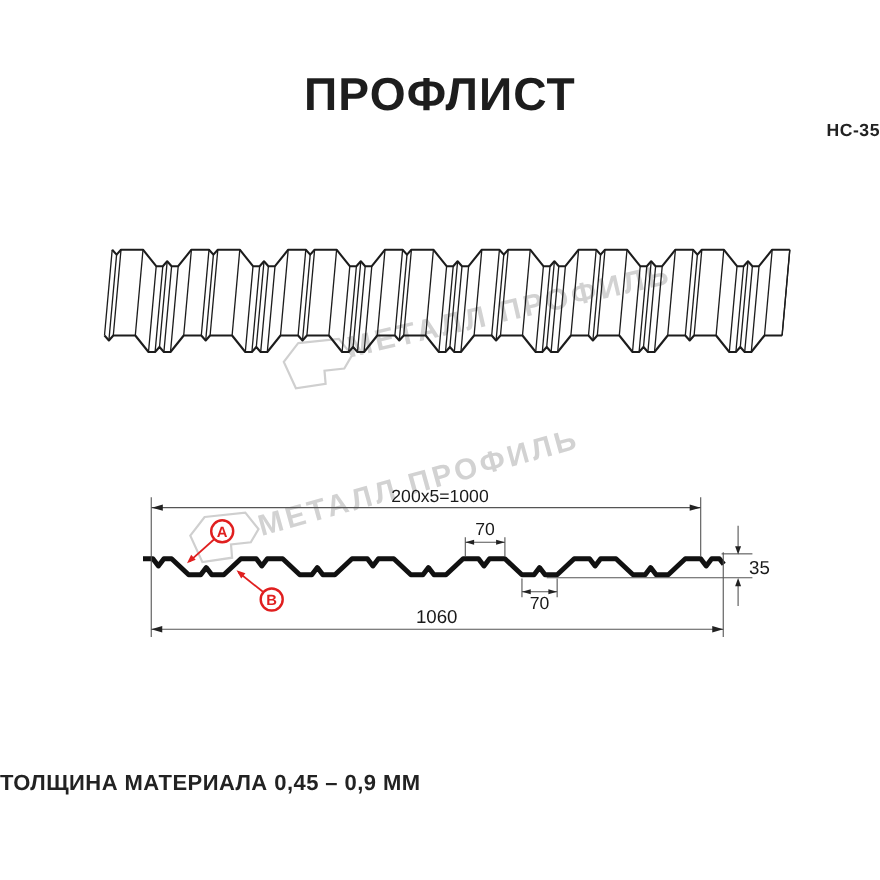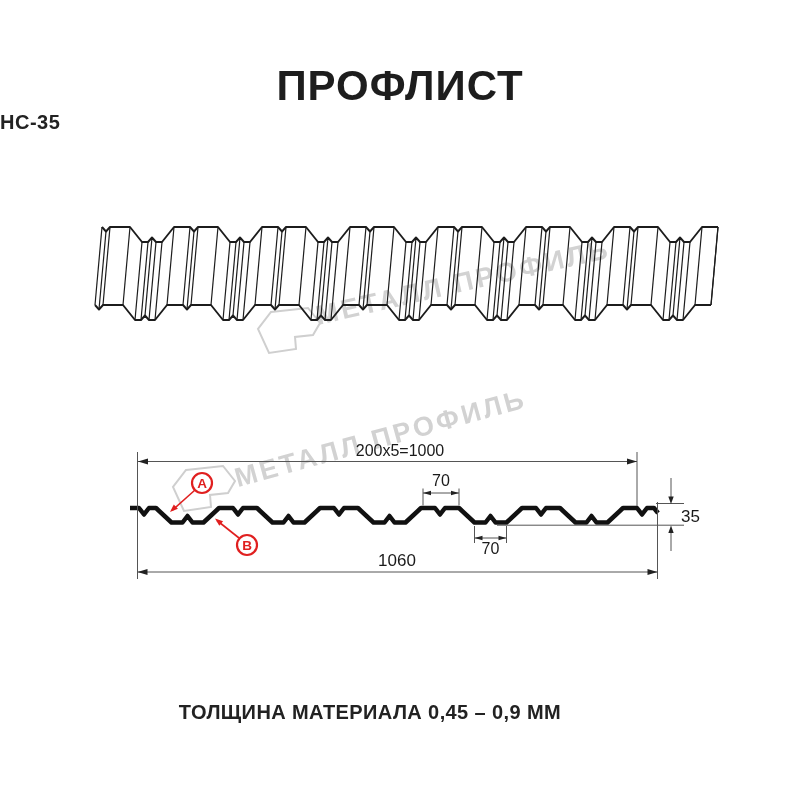--- a/index.html
+++ b/index.html
@@ -1,22 +1,22 @@
 <!DOCTYPE html>
 <html><head>
 <meta charset="utf-8">
 <style>
   html,body{margin:0;padding:0;background:#ffffff;}
   .stage{position:relative;width:800px;height:800px;background:#fff;overflow:hidden;
          font-family:"Liberation Sans",sans-serif;padding-left:48px;}
   .title{position:absolute;top:62px;left:0;width:800px;text-align:center;
          font-size:42px;font-weight:800;letter-spacing:1px;color:#1d1d1d;}
-  .subtitle{position:absolute;top:111px;left:0;width:800px;text-align:left;
-         font-size:20px;font-weight:700;letter-spacing:0.5px;color:#222;}
-  .footer{position:absolute;top:701px;left:0;width:740px;text-align:center;
+  .subtitle{position:absolute;top:111px;left:0;width:800px;text-align:right;
+         font-size:16px;font-weight:700;letter-spacing:0.5px;color:#222;}
+  .footer{position:absolute;top:701px;left:0;width:740px;
          font-size:20px;font-weight:600;letter-spacing:0.4px;color:#222;}
   svg{position:absolute;top:0;left:0;}
   .wm-text{font-family:"Liberation Sans",sans-serif;font-size:27px;font-weight:700;
            letter-spacing:3px;fill:#d2d2d2;}
   .wm-hex{fill:#ffffff;stroke:#cfcfcf;stroke-width:2;}
   .dim-line{stroke:#555;stroke-width:1;fill:none;}
   .dim-head{fill:#222;stroke:none;}
   .dim-text{font-family:"Liberation Sans",sans-serif;font-size:16px;fill:#1a1a1a;}
   .dim-text-lg{font-family:"Liberation Sans",sans-serif;font-size:17px;fill:#1a1a1a;}
   .callout-circle{fill:#ffffff;stroke:#e01f1f;stroke-width:2.2;}

